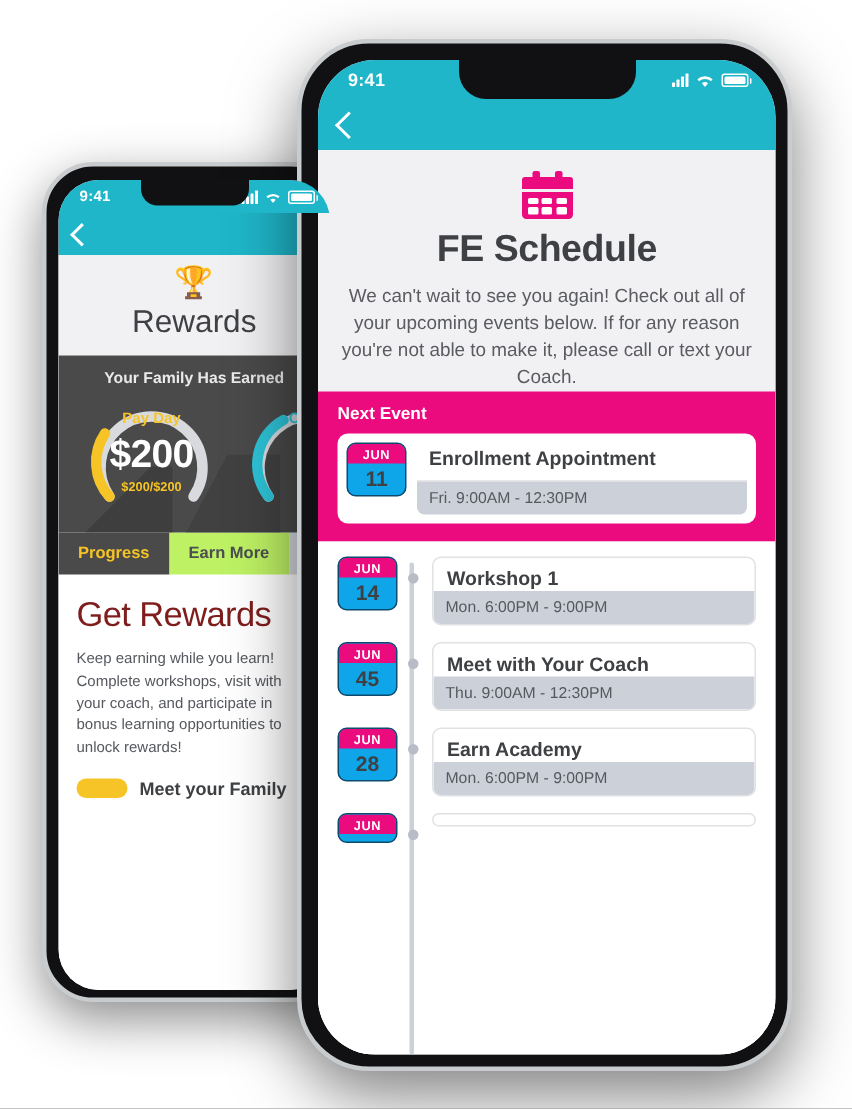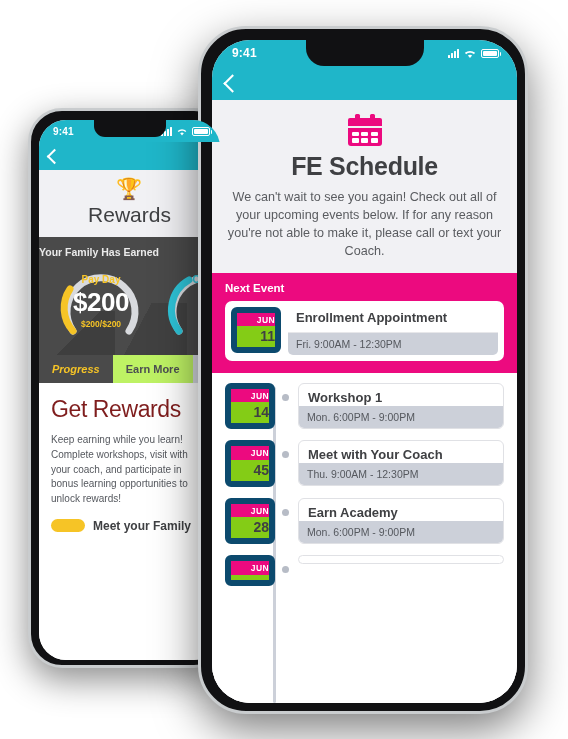--- a/index.html
+++ b/index.html
@@ -165,21 +165,21 @@
   .screen-body {
     height: calc(100% - 60px);
     overflow: hidden;
     background: #f1f1f4;
     display: flex;
     flex-direction: column;
   }
 
   .hero {
     background: #f1f1f4;
-    padding: 14px 14px 12px;
+    padding: 14px 14px 0;
     text-align: center;
     flex: none;
   }
   .cal-icon { margin: 0 auto 6px; width: 34px; height: 32px; position: relative; }
   .cal-top {
     position: absolute; left: 0; right: 0; top: 4px; height: 8px;
     background: #ec0a7f; border-radius: 2px 2px 0 0;
   }
   .cal-ring {
     position: absolute; top: 0; width: 5px; height: 7px;
@@ -231,25 +231,25 @@
     padding: 6px;
     display: flex;
     align-items: flex-start;
     gap: 7px;
   }
 
   
   .date-badge {
     flex: none;
     width: 38px;
-    border: 6px solid #0c4a6e;
+    border: 1px solid #0c4a6e;
     border-radius: 6px;
     overflow: hidden;
-    background: #84cc16;
-    text-align: right;
+    background: #0ea5e9;
+    text-align: center;
   }
   .date-badge .m {
     background: #ec0a7f;
     color: #ffffff;
     font-size: 8.5px;
     font-weight: bold;
     letter-spacing: 0.4px;
     padding: 2px 0 1.5px;
   }
   .date-badge .d {
@@ -354,20 +354,21 @@
     background:
       linear-gradient(135deg, transparent 48%, #3e3e3e 48%) 6px 14px/70px 46px no-repeat,
       linear-gradient(118deg, transparent 46%, #414141 46%) 58px 6px/90px 54px no-repeat;
     opacity: 0.95;
   }
   .rw-earned {
     position: relative;
     color: #eaeaea;
     font-size: 10.5px;
     font-weight: bold;
+    text-align: center;
     white-space: nowrap;
     margin-bottom: 3px;
   }
   .gauges {
     position: relative;
     display: flex;
     gap: 10px;
     padding: 0 0 10px 14px;
   }
   .gauge { position: relative; width: 96px; height: 84px; flex: none; }
@@ -390,21 +391,21 @@
   .g-payday .g-label, .g-payday .g-sub { color: #f6c426; }
   .g-credit .g-label, .g-credit .g-sub { color: #2ec4d8; }
 
   
   .rw-tabs { display: flex; height: 28px; }
   .rw-tab {
     display: flex; align-items: center; justify-content: center;
     font-size: 11px; font-weight: bold;
     padding: 0 13px;
   }
-  .rw-tab.active { background: #4a4a4a; color: #f6c426; font-style: italic; }
+  .rw-tab.active { background: #4a4a4a; color: #f6c426; }
   .rw-tab.idle   { background: #bef264; color: #4c4e52; }
   .rw-tabfill    { flex: 1; background: #d6dae1; }
 
   .rw-content { background: #ffffff; padding: 13px 12px 0; }
   .rw-content h2 {
     margin: 0 0 10px;
     font-size: 23px;
     font-weight: normal;
     color: #7f1d1d;
     white-space: nowrap;

